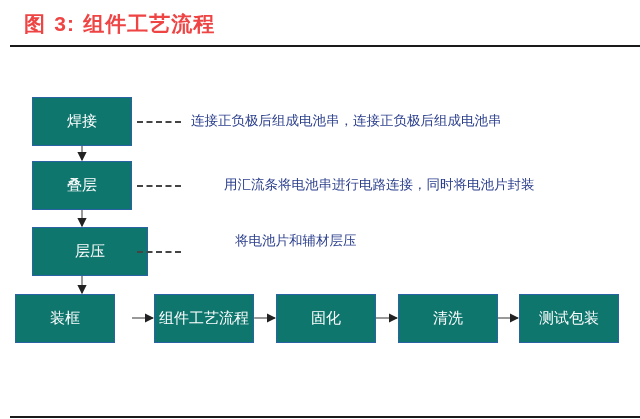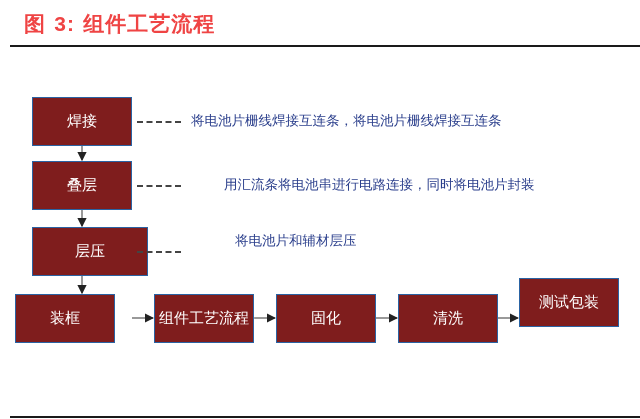--- a/index.html
+++ b/index.html
@@ -3,21 +3,21 @@
   <meta charset="utf-8">
   <style>
     html, body { margin: 0; padding: 0; background: #ffffff; }
     body { width: 640px; height: 419px; position: relative; overflow: hidden;
            font-family: "DejaVu Sans", "Liberation Sans", sans-serif; }
     .title { position: absolute; left: 24px; top: 10px; font-size: 21px; font-weight: bold;
              color: #ef4444; letter-spacing: 1px; white-space: nowrap; }
     .title .num { font-family: "Liberation Sans", sans-serif; }
     .rule-top { position: absolute; left: 10px; top: 45px; width: 630px; height: 2px; background: #1a1a1a; }
     .rule-bottom { position: absolute; left: 10px; top: 416px; width: 630px; height: 2px; background: #1a1a1a; }
-    .box { position: absolute; background: #7f1d1d; color: #ffffff; border: 1px solid #2a63a3;
+    .box { position: absolute; background: #0f766e; color: #ffffff; border: 1px solid #2a63a3;
            display: flex; align-items: center; justify-content: center;
            font-size: 15px; font-family: "DejaVu Serif", "Liberation Serif", serif; box-sizing: border-box; }
     .desc { position: absolute; color: #2b3f8c; font-size: 13.5px;
             font-family: "DejaVu Serif", "Liberation Serif", serif; white-space: nowrap; }
     .dash { position: absolute; height: 0; border-top: 2px dashed #444; width: 44px; }
     svg.conn { position: absolute; left: 0; top: 0; width: 640px; height: 419px; pointer-events: none; }
   </style>
 </head>
 <body>
 
@@ -42,21 +42,21 @@
   <line x1="132" y1="318" x2="153" y2="318" stroke="#555" stroke-width="1.2" marker-end="url(#ah)"></line>
   <line x1="254" y1="318" x2="275" y2="318" stroke="#555" stroke-width="1.2" marker-end="url(#ah)"></line>
   <line x1="376" y1="318" x2="397" y2="318" stroke="#555" stroke-width="1.2" marker-end="url(#ah)"></line>
   <line x1="498" y1="318" x2="518" y2="318" stroke="#555" stroke-width="1.2" marker-end="url(#ah)"></line>
 </svg>
 
 <div class="box" style="left:32px;top:97px;width:100px;height:49px;">
   <span>焊接</span>
 </div>
 <div class="dash" style="left:137px;top:121px;"></div>
-<div class="desc" style="left:191px;top:112px;">将电池片栅线焊接互连条，将电池片栅线焊接互连条</div>
+<div class="desc" style="left:191px;top:112px;">连接正负极后组成电池串，连接正负极后组成电池串</div>
 
 <div class="box" style="left:32px;top:161px;width:100px;height:49px;">
   <span>叠层</span>
 </div>
 <div class="dash" style="left:137px;top:185px;"></div>
 <div class="desc" style="left:191px;top:176px;margin-left:33px;">用汇流条将电池串进行电路连接，同时将电池片封装</div>
 
 <div class="box" style="left:32px;top:227px;width:116px;height:49px;">
   <span>层压</span>
 </div>
@@ -68,17 +68,17 @@
 </div>
 <div class="box" style="left:154px;top:294px;width:100px;height:49px;">
   <span>组件工艺流程</span>
 </div>
 <div class="box" style="left:276px;top:294px;width:100px;height:49px;">
   <span>固化</span>
 </div>
 <div class="box" style="left:398px;top:294px;width:100px;height:49px;">
   <span>清洗</span>
 </div>
-<div class="box" style="left:519px;top:278px;width:100px;height:49px;">
+<div class="box" style="left:519px;top:294px;width:100px;height:49px;">
   <span>测试包装</span>
 </div>
 
 <div class="rule-bottom"></div>
 
 </body></html>

